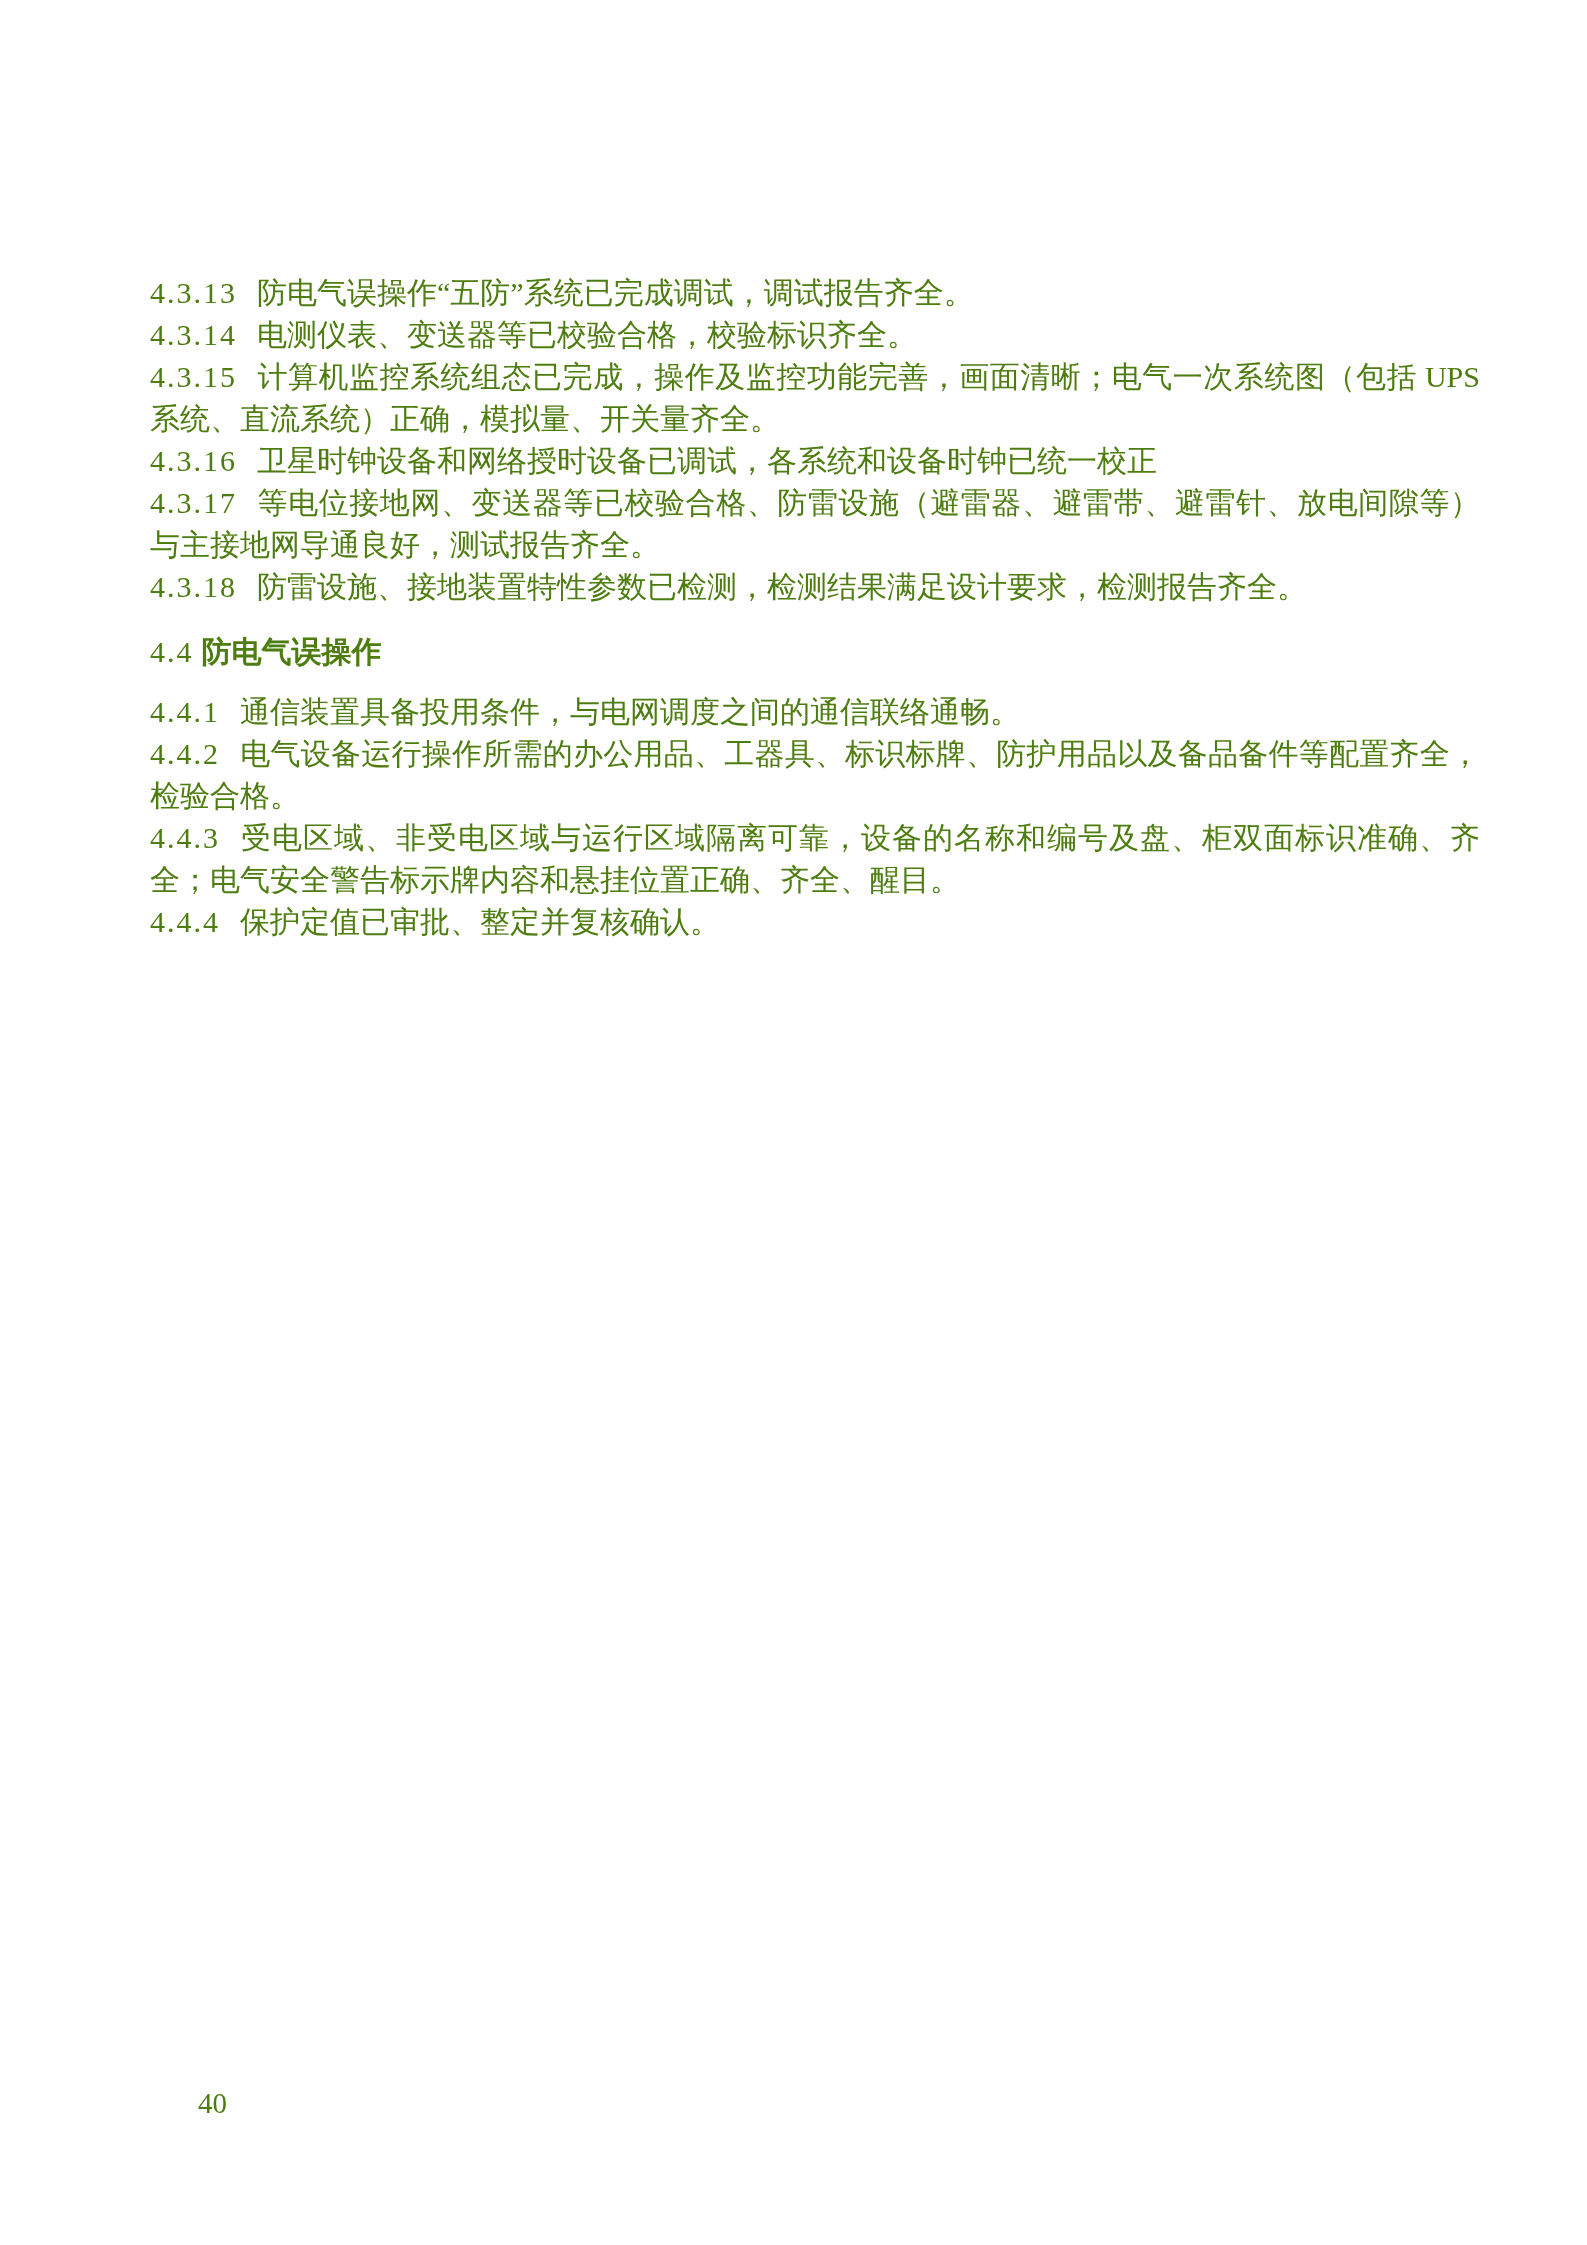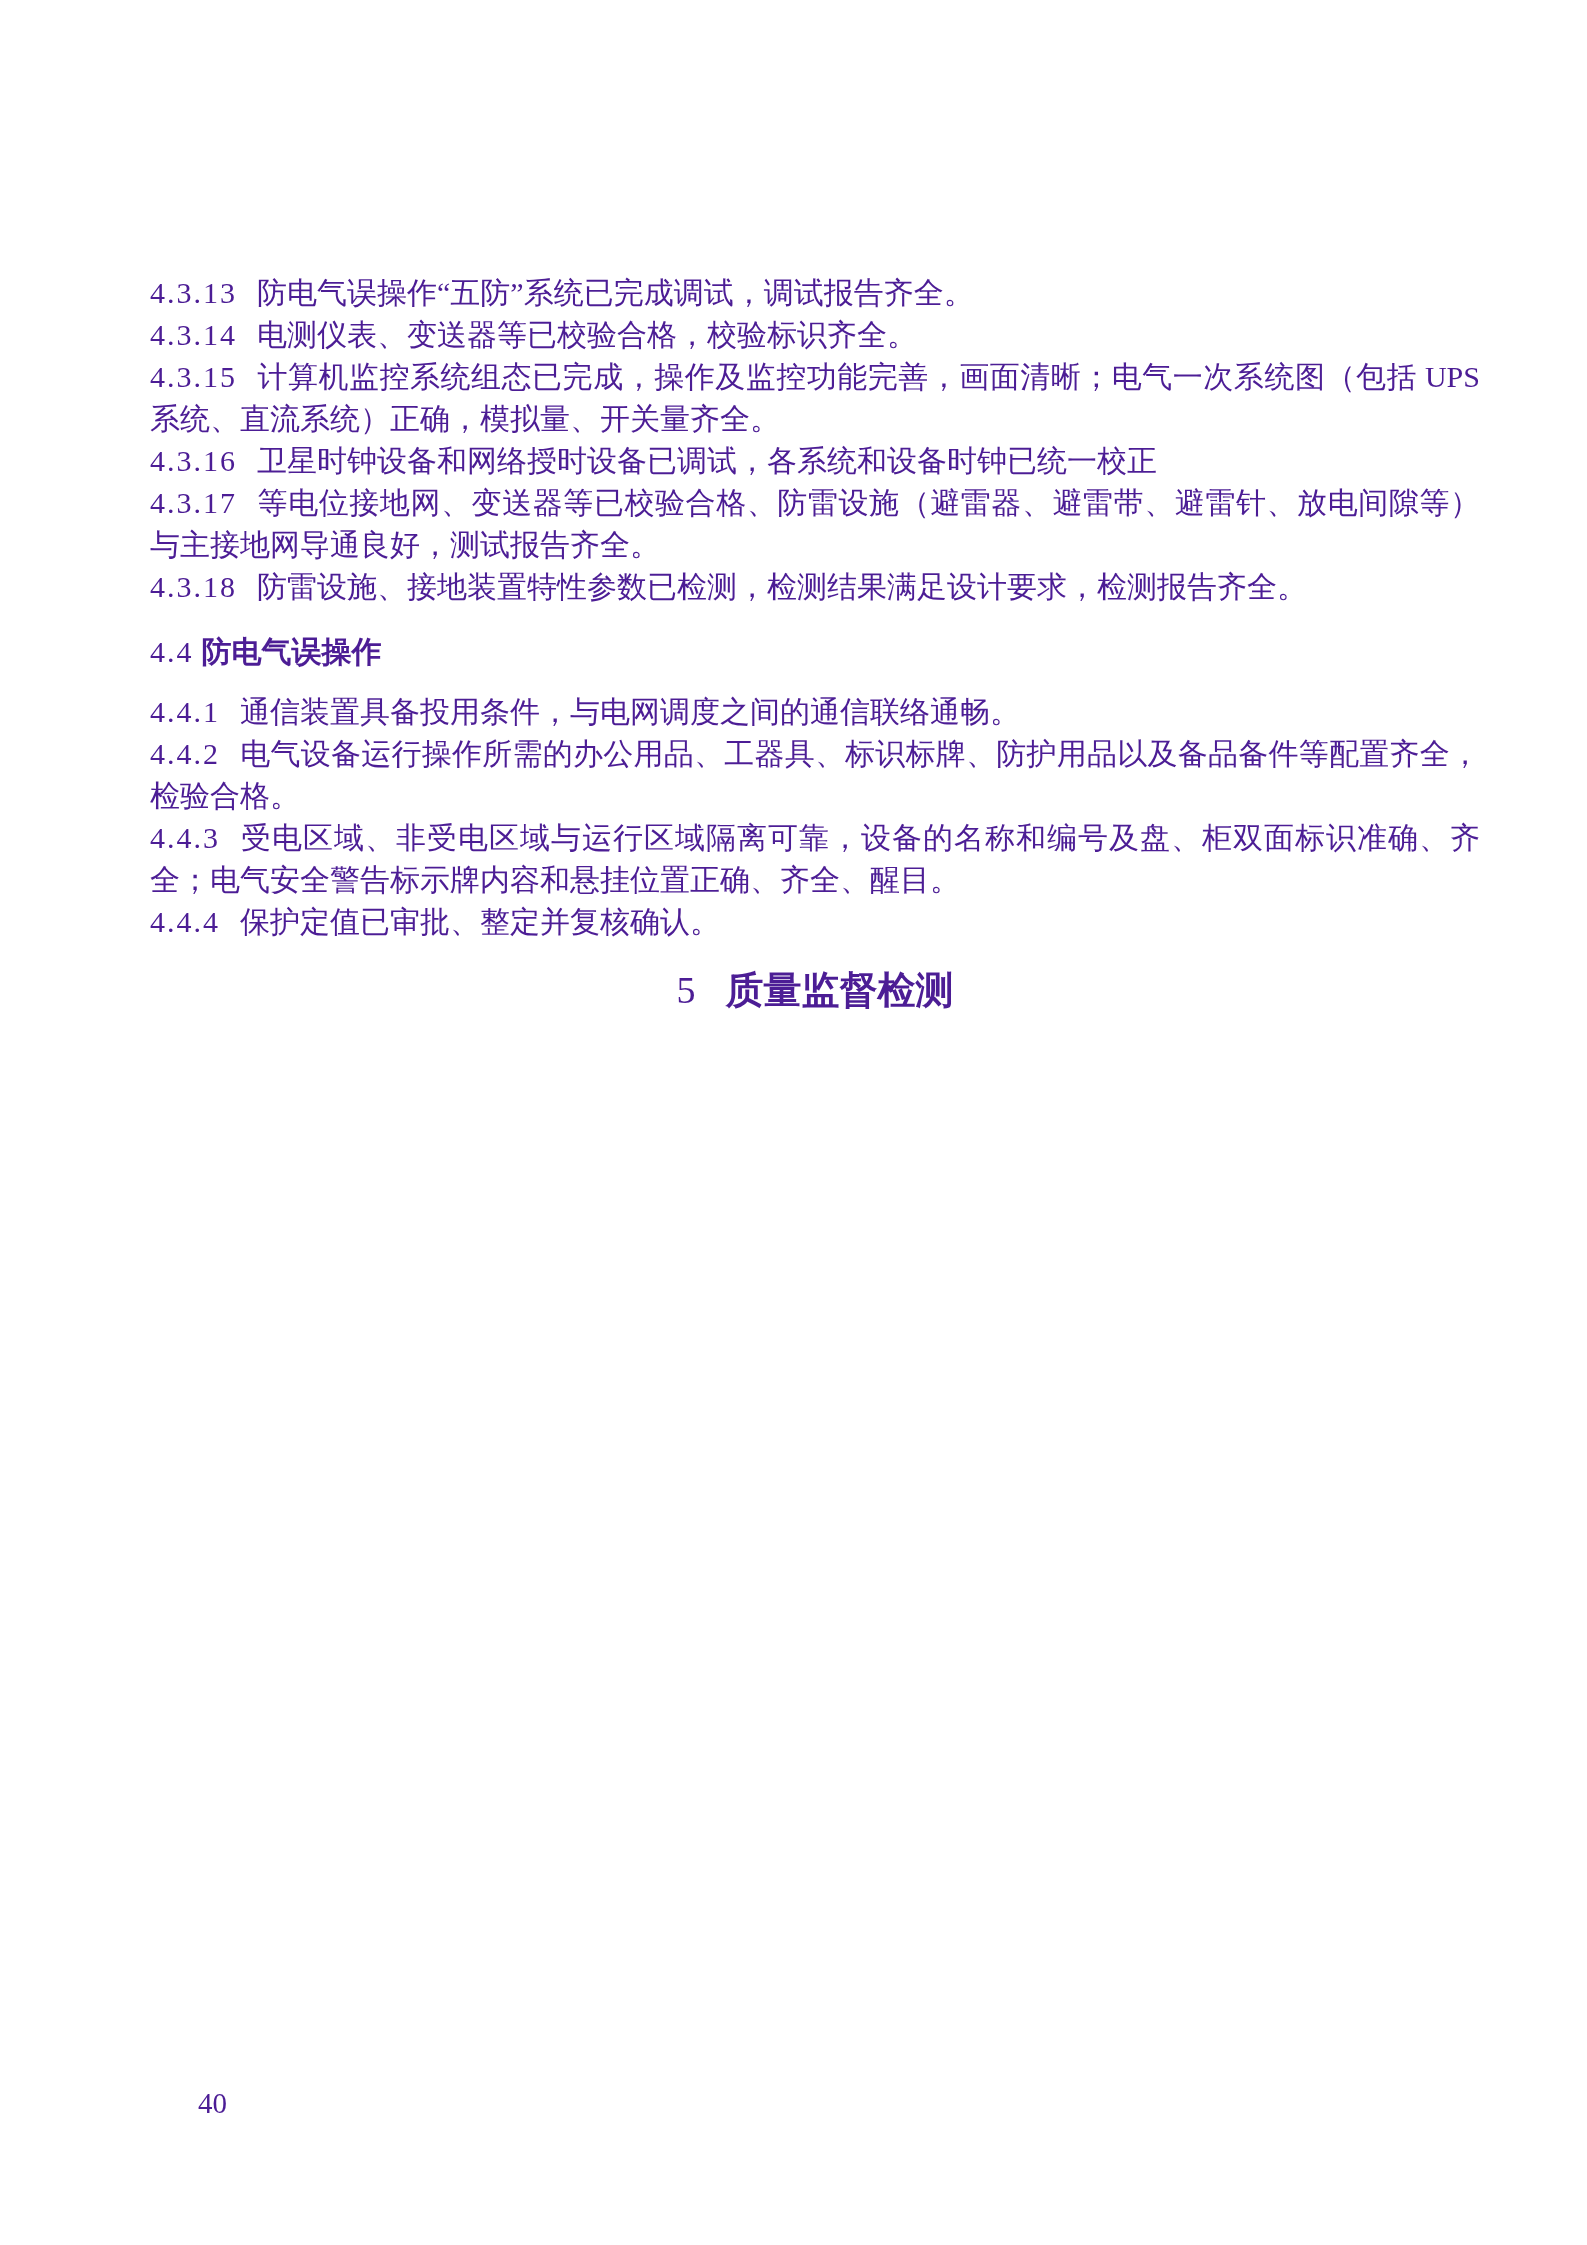--- a/index.html
+++ b/index.html
@@ -5,21 +5,21 @@
   html, body {
     margin: 0;
     padding: 0;
     background: #ffffff;
   }
   .page {
     position: relative;
     width: 1587px;
     height: 2245px;
     background: #ffffff;
-    color: #4c1d95;
+    color: #4d7c0f;
     font-family: "Liberation Serif", "DejaVu Serif", serif;
     overflow: hidden;
   }
   .content {
     position: absolute;
     left: 150px;
     top: 272px;
     width: 1330px;
   }
   p.clause {
@@ -93,19 +93,18 @@
     <h2 class="sub"><span class="hnum">4.4</span><span>防电气误操作</span></h2>
 
     <p class="clause"><span class="num">4.4.1</span><span>通信装置具备投用条件，与电网调度之间的通信联络通畅。</span></p>
 
     <p class="clause"><span class="num">4.4.2</span><span>电气设备运行操作所需的办公用品、工器具、标识标牌、防护用品以及备品备件等配置齐全，检验合格。</span></p>
 
     <p class="clause"><span class="num">4.4.3</span><span>受电区域、非受电区域与运行区域隔离可靠，设备的名称和编号及盘、柜双面标识准确、齐全；电气安全警告标示牌内容和悬挂位置正确、齐全、醒目。</span></p>
 
     <p class="clause"><span class="num">4.4.4</span><span>保护定值已审批、整定并复核确认。</span></p>
 
-    <h1 class="chap"><span class="hnum">5</span><span>质量监督检测</span></h1>
 
 
   </div>
 
   <div class="pagenum">40</div>
 </div>
 
 </body></html>

